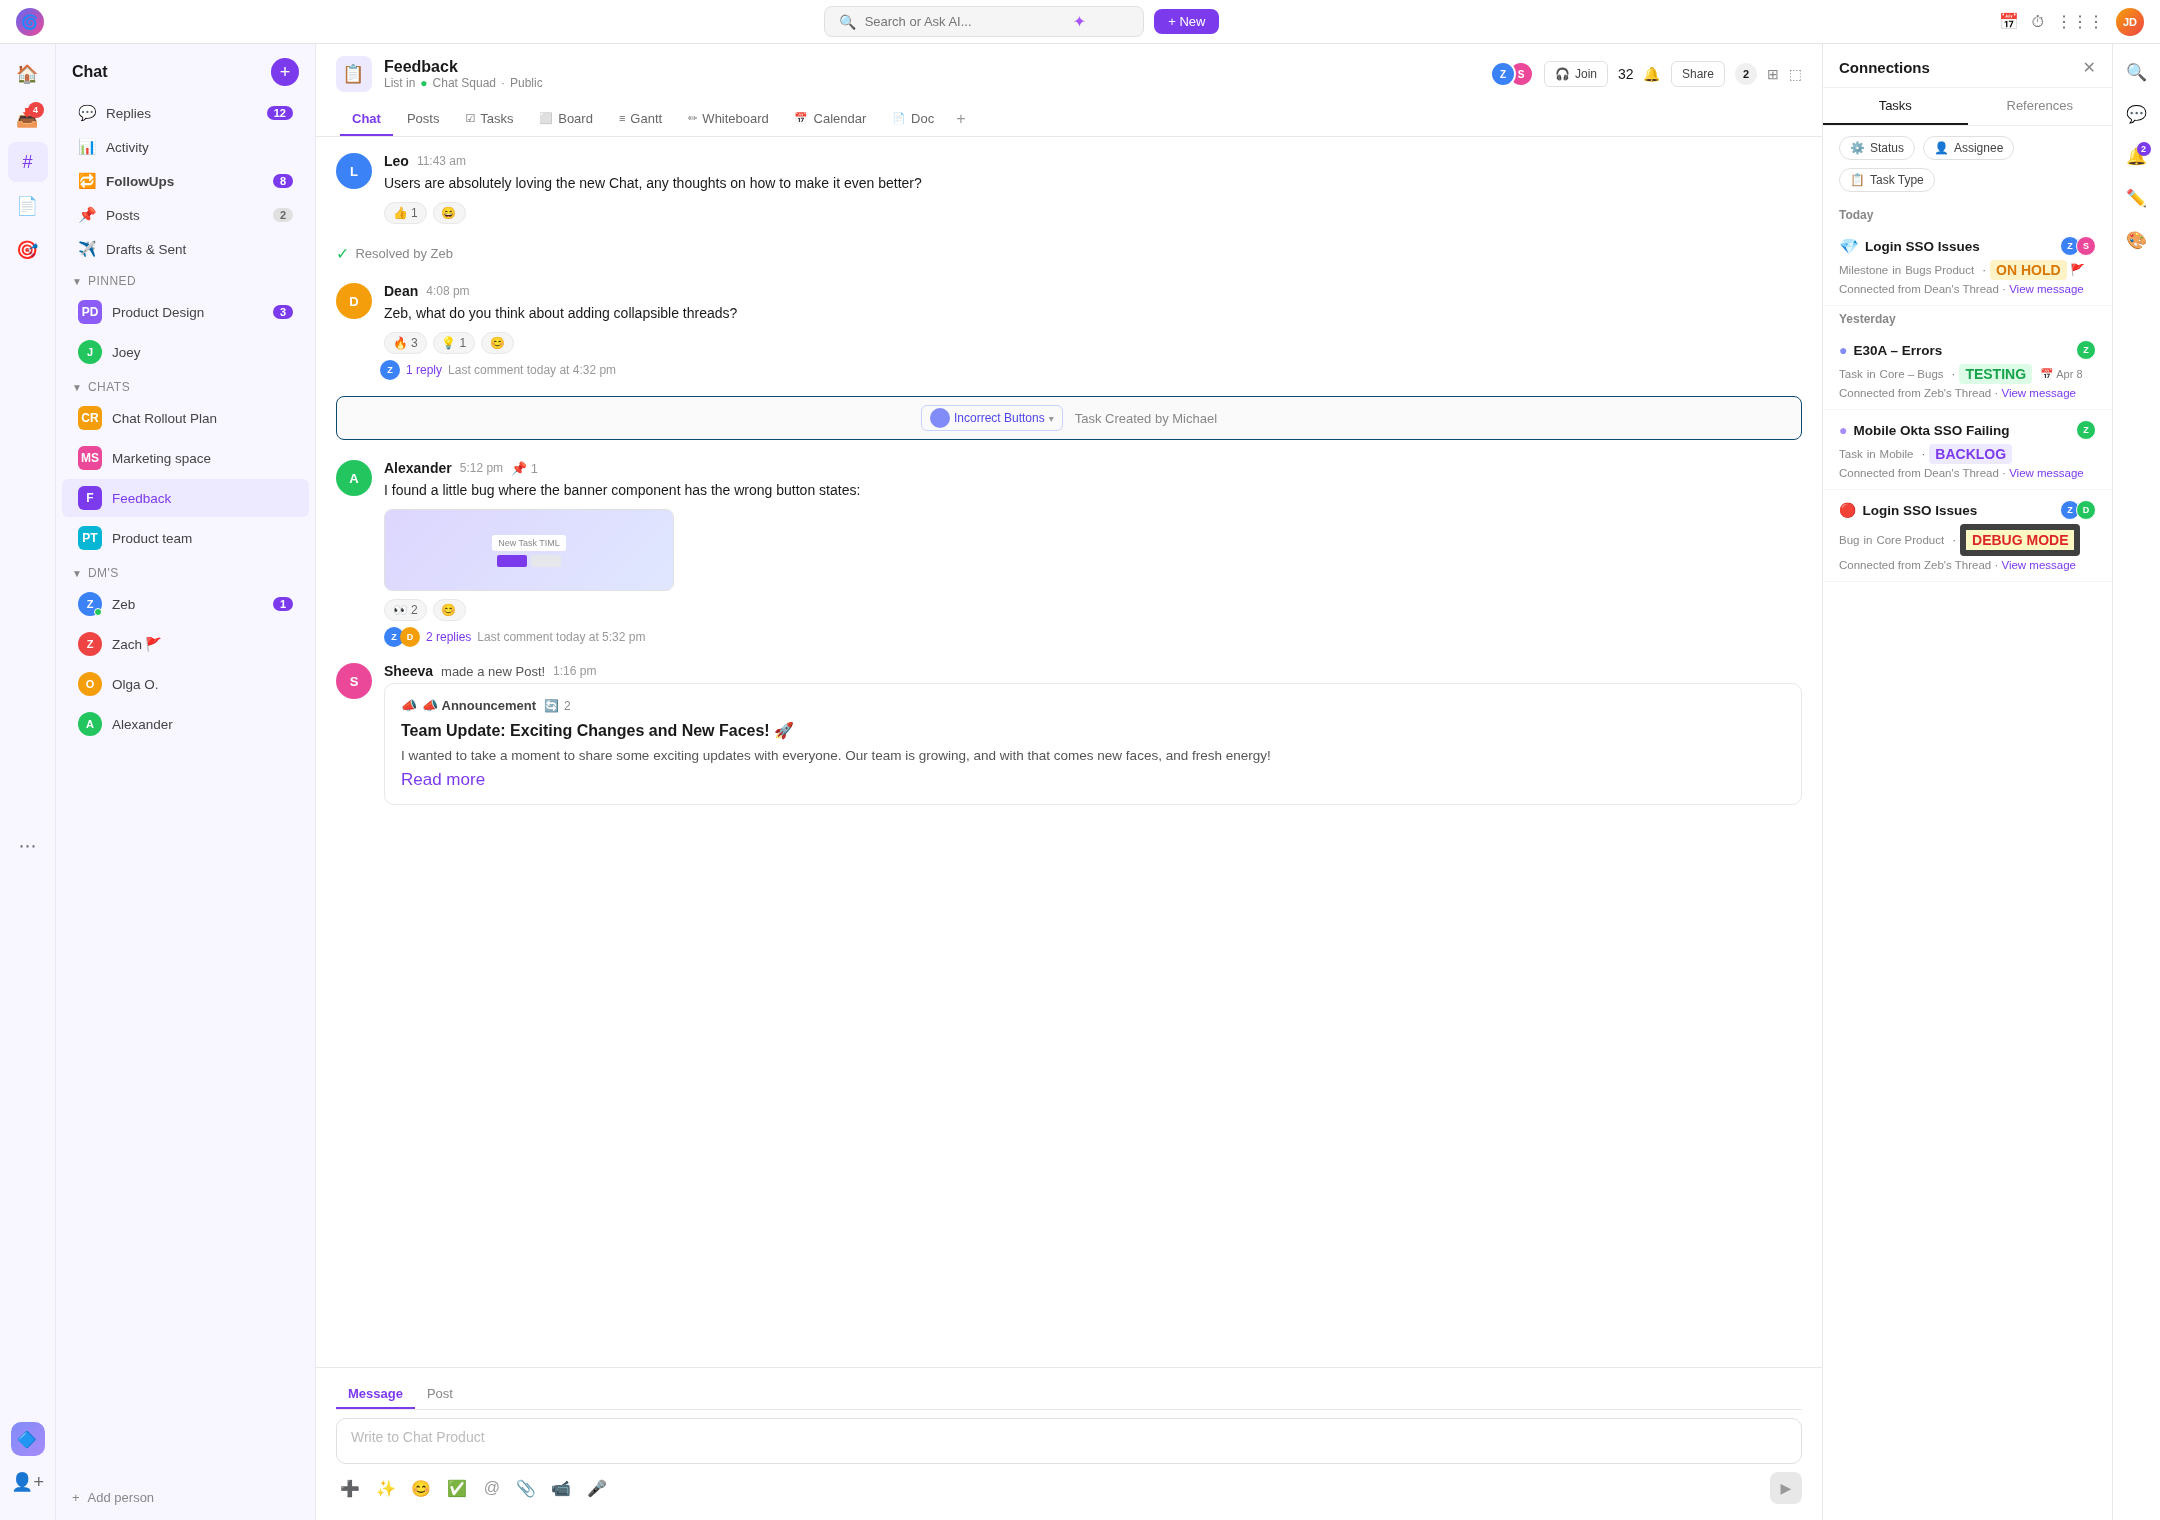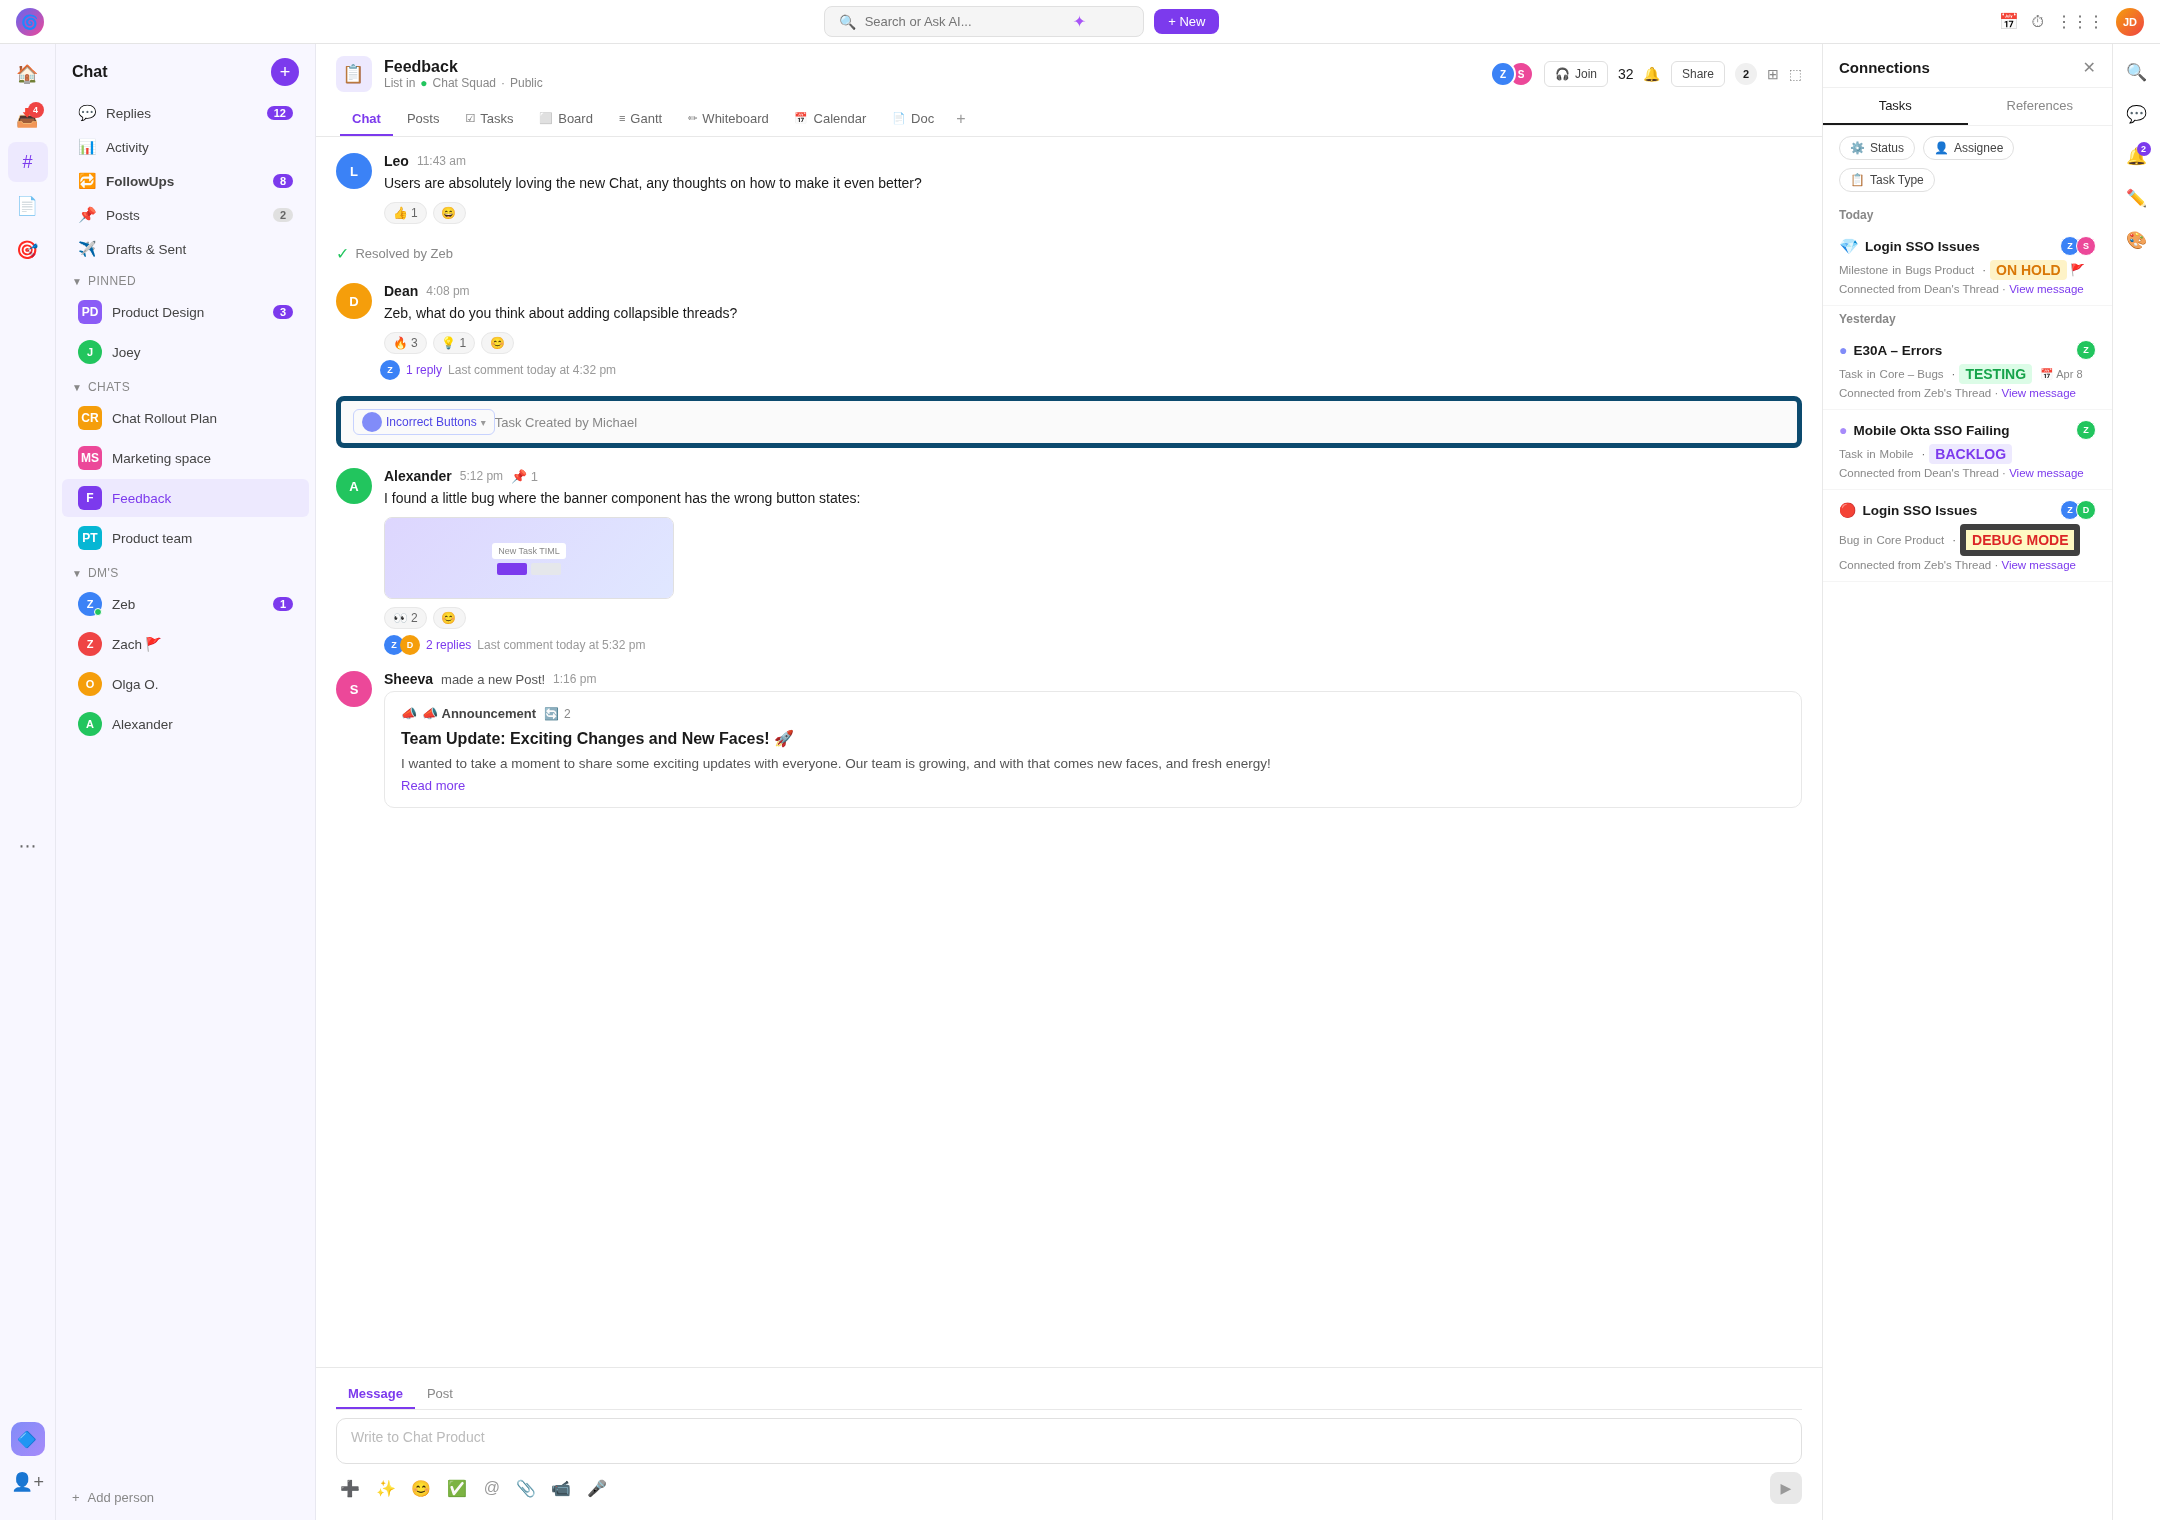--- a/index.html
+++ b/index.html
@@ -88,38 +88,38 @@
     .reply-avatars { display: flex; }
     .reply-avatars .rav { width: 20px; height: 20px; border-radius: 50%; display: flex; align-items: center; justify-content: center; font-size: 9px; color: white; font-weight: 700; margin-left: -4px; }
     .reply-text { color: #7c3aed; font-weight: 500; }
 
     
     .resolved-row { display: flex; align-items: center; gap: 6px; padding: 4px 0; }
     .resolved-check { color: #22c55e; font-size: 16px; }
     .resolved-text { font-size: 13px; color: #888; }
 
     
-    .task-created-row { display: flex; align-items: center; gap: 0; padding: 8px 12px; background: #fafafa; border: 5px solid #0c4a6e; border-radius: 8px; margin-bottom: 4px; }
+    .task-created-row { display: flex; align-items: center; gap: 12px; padding: 8px 12px; background: #fafafa; border: 1px solid #0c4a6e; border-radius: 8px; margin-bottom: 4px; justify-content: center; }
     .task-dot { width: 20px; height: 20px; border-radius: 50%; background: #818cf8; display: flex; align-items: center; justify-content: center; font-size: 10px; color: white; }
     .task-tag { display: flex; align-items: center; gap: 4px; border: 1px solid #c7d2fe; border-radius: 6px; padding: 2px 8px; font-size: 12px; color: #4f46e5; cursor: pointer; }
     .task-tag-chevron { color: #999; font-size: 10px; }
     .task-created-text { font-size: 13px; color: #888; }
 
     
     .screenshot-preview { border: 1px solid #e0e0e0; border-radius: 8px; overflow: hidden; width: 290px; margin-top: 8px; }
     .screenshot-mock { width: 100%; height: 100%; background: linear-gradient(135deg, #e8e8f8, #f0e8f8); display: flex; align-items: center; justify-content: center; }
 
     
     .post-card { border: 1px solid #e8e8e8; border-radius: 10px; padding: 14px 16px; background: white; }
     .post-card-header { display: flex; align-items: center; gap: 8px; margin-bottom: 8px; }
     .post-announcement { display: flex; align-items: center; gap: 5px; font-size: 13px; font-weight: 600; color: #444; }
     .post-sync { display: flex; align-items: center; gap: 5px; font-size: 12px; color: #888; }
     .post-title { font-size: 16px; font-weight: 800; color: #1a1a1a; margin-bottom: 6px; }
     .post-text { font-size: 13.5px; color: #555; line-height: 1.5; }
-    .post-read-more { color: #7c3aed; font-size: 13px; cursor: pointer; margin-top: 4px; }
+    .post-read-more { color: #7c3aed; font-size: 17px; cursor: pointer; margin-top: 4px; }
 
     
     .message-input-area { border-top: 1px solid #e8e8e8; padding: 12px 20px 16px; flex-shrink: 0; }
     .input-tabs { display: flex; gap: 0; margin-bottom: 8px; border-bottom: 1px solid #e8e8e8; }
     .input-tab { padding: 6px 12px; font-size: 13px; cursor: pointer; border-bottom: 2px solid transparent; color: #888; }
     .input-tab.active { border-bottom-color: #7c3aed; color: #7c3aed; font-weight: 600; }
     .input-box { border: 1px solid #e0e0e0; border-radius: 10px; padding: 10px 14px; font-size: 14px; color: #999; min-height: 46px; background: white; }
     .input-toolbar { display: flex; align-items: center; gap: 8px; margin-top: 8px; }
     .input-toolbar-icon { font-size: 16px; color: #999; cursor: pointer; padding: 4px; }
     .input-toolbar-spacer { flex: 1; }

